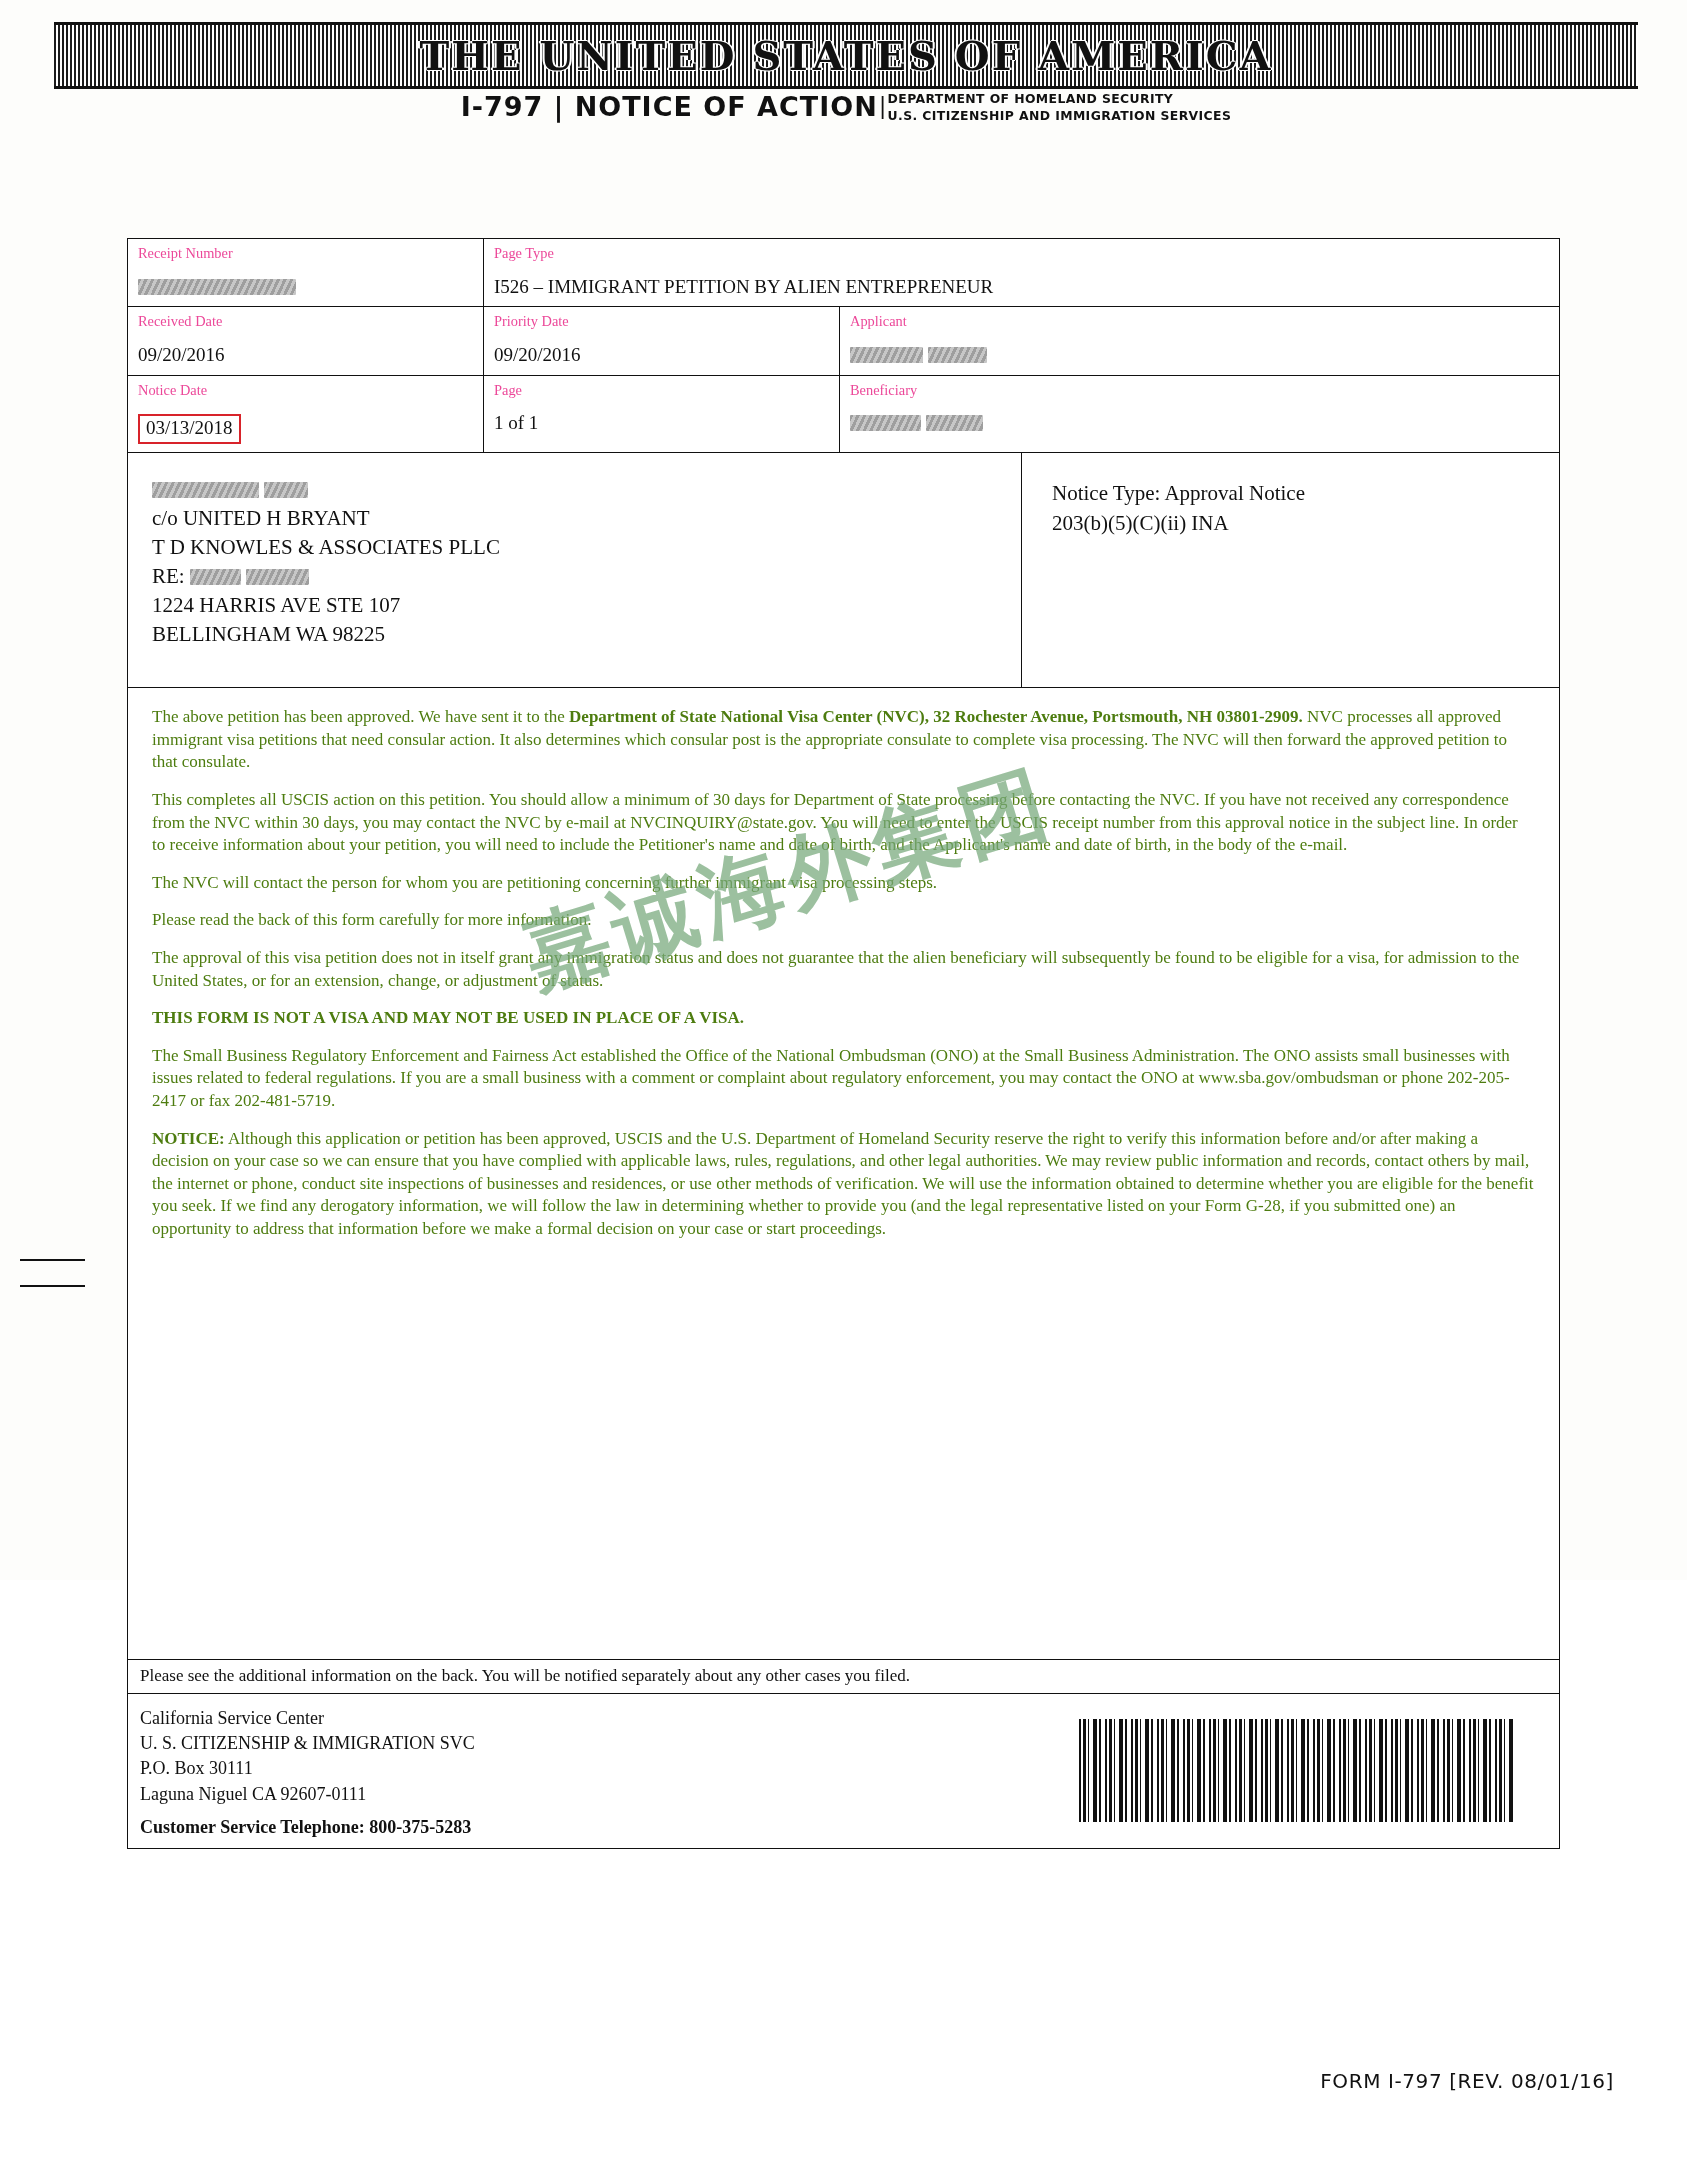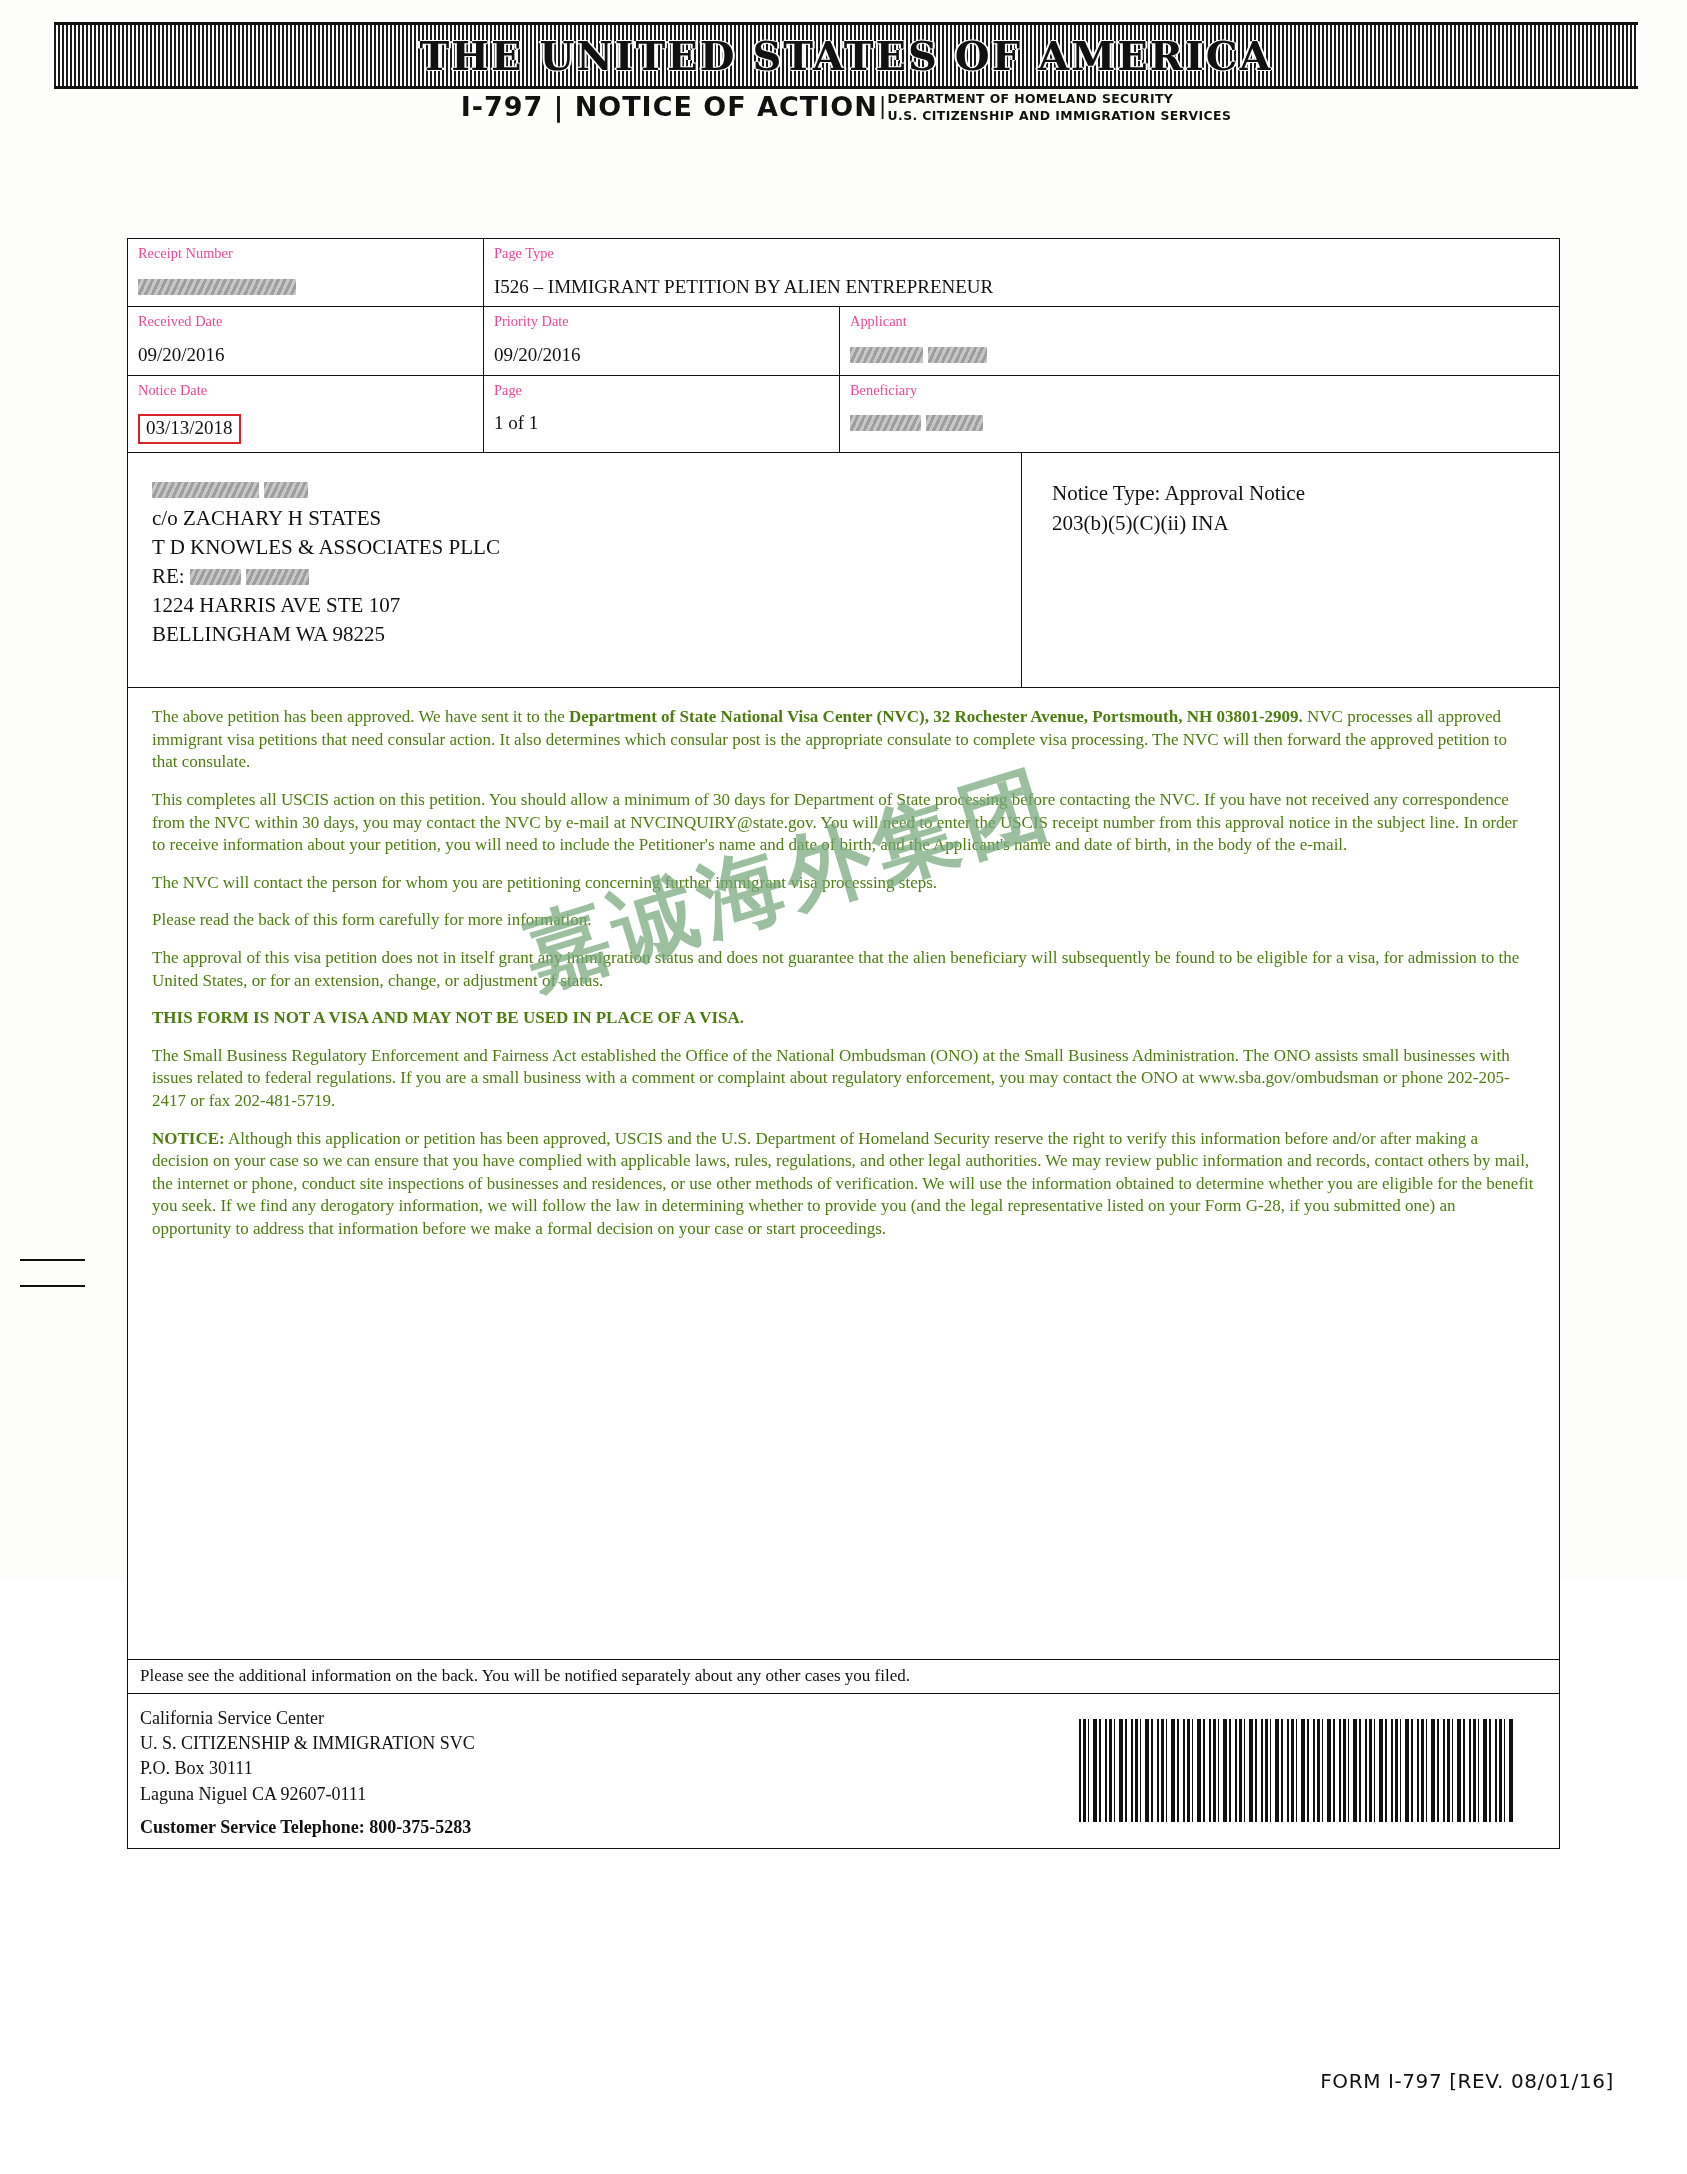--- a/index.html
+++ b/index.html
@@ -371,21 +371,21 @@
         </div>
       </div>
     </div>
 
     <div class="addr-row">
       <div class="addr-left">
         <div class="addr-line">
           <span class="redact r7"></span>
           <span class="redact r6"></span>
         </div>
-        <div class="addr-line">c/o ZACHARY H STATES</div>
+        <div class="addr-line">c/o UNITED H BRYANT</div>
         <div class="addr-line">T D KNOWLES &amp; ASSOCIATES PLLC</div>
         <div class="addr-line">
           <span>RE:</span>
           <span class="redact r3"></span>
           <span class="redact r2"></span>
         </div>
         <div class="addr-line">1224 HARRIS AVE STE 107</div>
         <div class="addr-line">BELLINGHAM  WA  98225</div>
       </div>
       <div class="addr-right">

